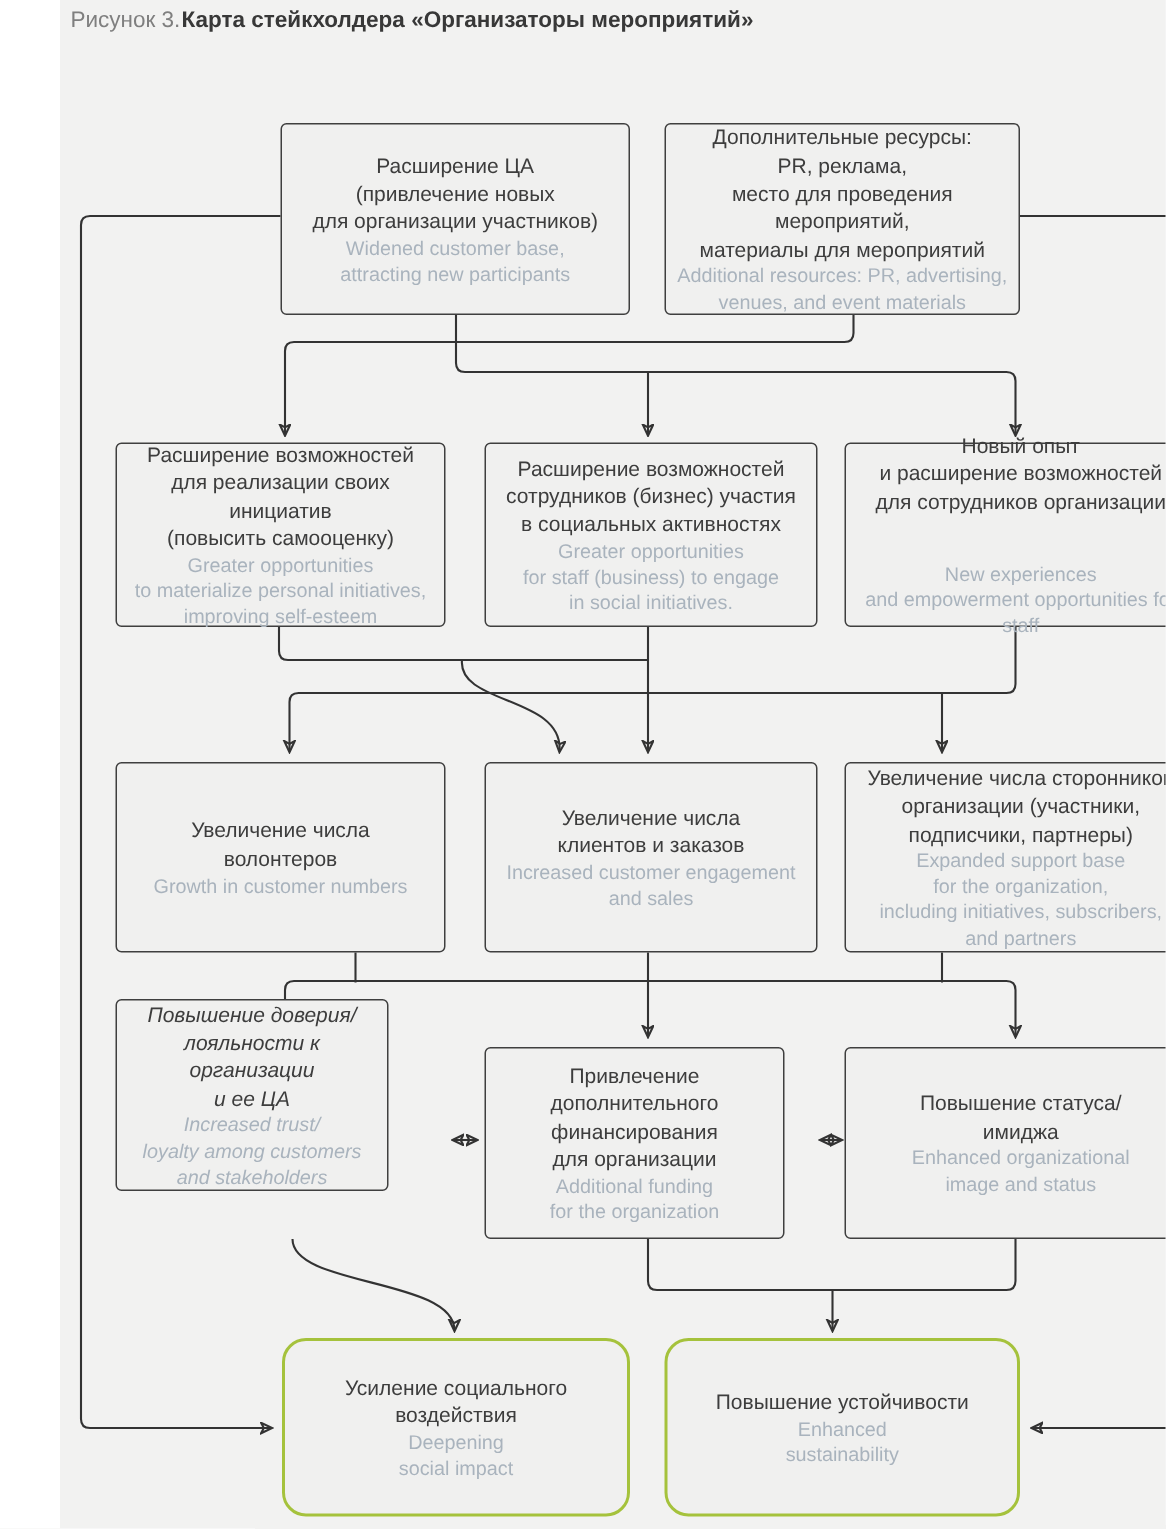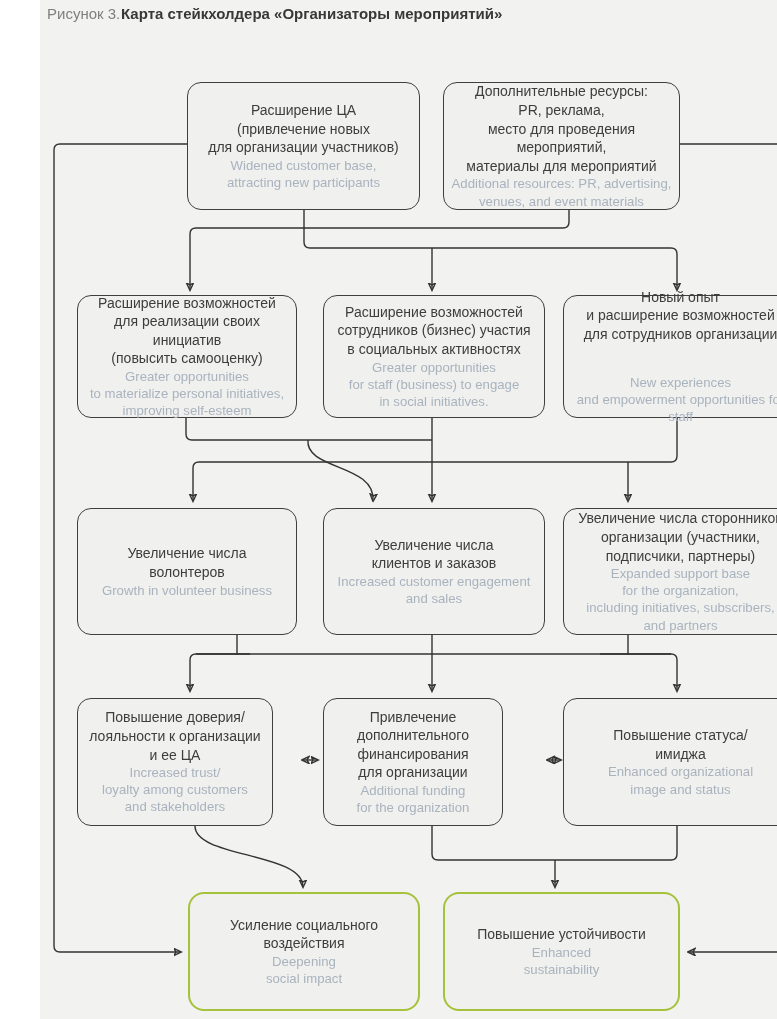--- a/index.html
+++ b/index.html
@@ -7,21 +7,21 @@
   .canvas { position:relative; width:777px; height:1019px; background:#f2f2f1; overflow:hidden;margin-left:40px; }
   .connector-layer { position:absolute; left:0; top:0; width:777px; height:1019px; }
   .connector-layer path { fill:none; stroke:#333333; stroke-width:1.4; }
   .fig-title { position:absolute; left:7px; top:5px; }
   .fig-row { display:flex; align-items:baseline; }
   .fig-lbl { width:74px; flex:0 0 74px; color:#7f7f7f; font-size:15px; }
   .fig-ru { color:#383838; font-weight:bold; font-size:15px; }
   .fig-row2 .fig-lbl { font-size:13.5px; }
   .fig-en { color:#4b7e95; font-weight:bold; font-size:13.5px; }
   .node { position:absolute; box-sizing:border-box; background:#f0f0ef;
-          border:1.4px solid #3f3f3f; border-radius:14px;
+          border:1.4px solid #3f3f3f; border-radius:4px;
           display:flex; flex-direction:column; align-items:center; justify-content:center;
           text-align:center; padding:6px 4px; }
   .node.green { border:2.6px solid #a5c23c; border-radius:16px; }
   .ru { white-space:pre-line; color:#3d3d3d; font-size:14px; line-height:1.33; }
   .en { white-space:pre-line; color:#a9b3bd; font-size:13.2px; line-height:1.3; }
 </style>
 </head>
 <body>
 
 <div class="canvas">
@@ -102,47 +102,47 @@
 и расширение возможностей
 для сотрудников организации</span>
     <span class="en">New experiences
 and empowerment opportunities for
 staff</span>
   </div>
 
   <div class="node" style="left:37px;  top:508px; width:220px; height:127px;">
     <span class="ru">Увеличение числа
 волонтеров</span>
-    <span class="en">Growth in volunteer business</span>
+    <span class="en">Growth in customer numbers</span>
   </div>
   <div class="node" style="left:283px; top:508px; width:222px; height:127px;">
     <span class="ru">Увеличение числа
 клиентов и заказов</span>
     <span class="en">Increased customer engagement
 and sales</span>
   </div>
   <div class="node" style="left:523px; top:508px; width:235px; height:127px;">
     <span class="ru">Увеличение числа сторонников
 организации (участники,
 подписчики, партнеры)</span>
     <span class="en">Expanded support base
 for the organization,
 including initiatives, subscribers,
 and partners</span>
   </div>
 
-  <div class="node" style="left:37px;  top:698px; width:196px; height:128px;">
+  <div class="node" style="left:37px;  top:666px; width:182px; height:128px;font-style:italic;">
     <span class="ru">Повышение доверия/
 лояльности к организации
 и ее ЦА</span>
     <span class="en">Increased trust/
 loyalty among customers
 and stakeholders</span>
   </div>
-  <div class="node" style="left:283px; top:698px; width:180px; height:128px;">
+  <div class="node" style="left:283px; top:698px; width:200px; height:128px;">
     <span class="ru">Привлечение дополнительного
 финансирования
 для организации</span>
     <span class="en">Additional funding
 for the organization</span>
   </div>
   <div class="node green" style="left:148px; top:892px; width:232px; height:119px;">
     <span class="ru">Усиление социального
 воздействия</span>
     <span class="en">Deepening

